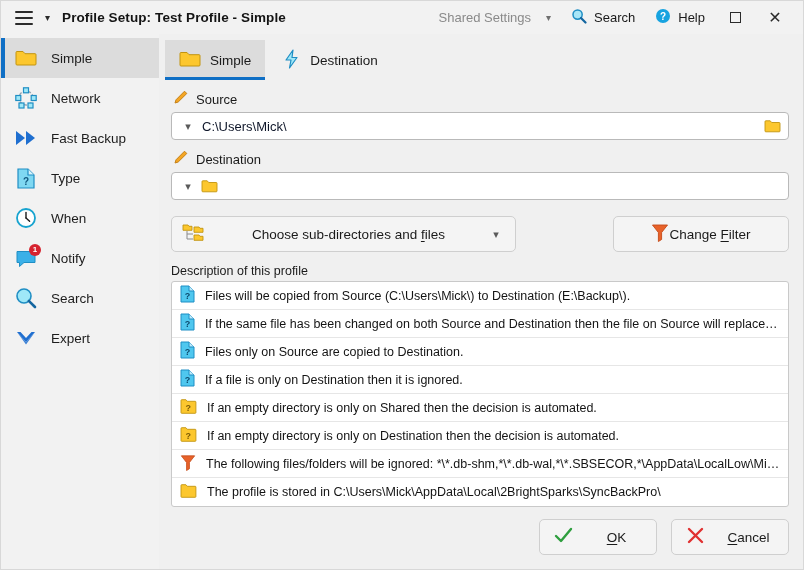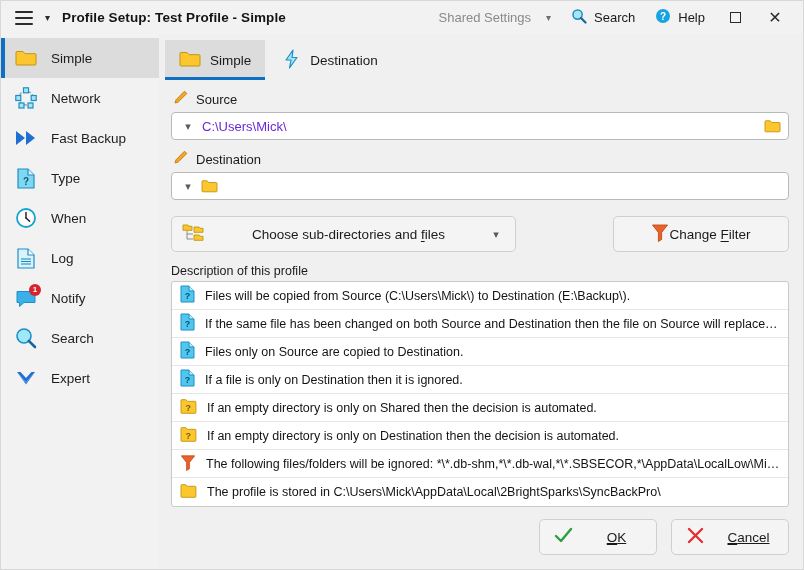--- a/index.html
+++ b/index.html
@@ -78,21 +78,21 @@
   .tab-label { font-size:13.5px; }
 
   .field-label { display:flex; align-items:center; gap:8px; margin: 10px 0 4px 8px; }
   .field-label .t { font-size:13px; }
 
   .combo {
     height:28px; background:#fff; border:1px solid #b9b9b9; border-radius:4px;
     display:flex; align-items:center; padding: 0 3px 0 8px; margin: 0 0 0 6px;
   }
   .combo .chev { color:#5a5a5a; font-size:11px; width:16px; text-align:center; flex-shrink:0; }
-  .combo .val { flex:1; font-size:13px; padding-left:6px; color:#6d28d9; white-space:nowrap; overflow:hidden; }
+  .combo .val { flex:1; font-size:13px; padding-left:6px; color:#0f172a; white-space:nowrap; overflow:hidden; }
   .combo .folderbtn { width:26px; height:24px; display:flex; align-items:center; justify-content:center; border-radius:3px; cursor:pointer; }
 
   .btn-row { display:flex; align-items:center; margin: 16px 0 0 6px; gap: 12px; }
   .btn {
     height:36px; border:1px solid #cfcfcf; background:#f4f4f4; border-radius:5px;
     display:flex; align-items:center; cursor:pointer; font-size:13.5px;
   }
   .btn-choose { flex: 0 0 345px; padding: 0 10px; }
   .btn-choose .lbl { flex:1; text-align:center; padding-left:6px; }
   .btn-choose .chev { color:#5a5a5a; font-size:11px; width:18px; text-align:center; }
@@ -107,21 +107,21 @@
     height:28px; display:flex; align-items:center; gap:10px;
     padding: 0 8px; border-bottom:1px solid #e6e6e6; cursor:default;
     overflow:hidden;
   }
   .desc-row:last-child { border-bottom:none; }
   .desc-text { font-size:12.5px; white-space:nowrap; overflow:hidden; text-overflow:ellipsis; color:#141414; }
 
   .footer { margin-top:auto; display:flex; justify-content:flex-end; gap:14px; padding: 0 0 14px 0; }
   .fbtn {
     width:118px; height:36px; border:1px solid #cfcfcf; background:#f4f4f4; border-radius:5px;
-    display:flex; align-items:center; cursor:pointer; padding: 0 14px; gap:18px; font-size:13.5px;text-decoration:underline;
+    display:flex; align-items:center; cursor:pointer; padding: 0 14px; gap:18px; font-size:13.5px;
   }
   .fbtn .lbl { flex:1; text-align:center; }
   u { text-underline-offset: 2px; }
 </style>
 </head>
 <body>
 
 <div class="window">
 
   <div class="titlebar">
@@ -217,34 +217,20 @@
         <span class="ico">
           <svg width="22" height="22" viewBox="0 0 22 22">
               <circle cx="11" cy="11" r="9" fill="#fff" stroke="#17a3cf" stroke-width="1.8"></circle>
               <line x1="11" y1="11" x2="11" y2="5.5" stroke="#1a1a1a" stroke-width="1.4" stroke-linecap="round"></line>
               <line x1="11" y1="11" x2="14.6" y2="14.2" stroke="#1a1a1a" stroke-width="1.4" stroke-linecap="round"></line>
             </svg>
         </span>
         <span class="side-label">When</span>
       </div>
 
-      <div class="side-item">
-        <span class="ico">
-          <svg width="18" height="21" viewBox="0 0 18 21">
-              <path d="M1 1h10l6 6v13H1z" fill="#d8f3fc" stroke="#1f8ec4" stroke-width="1.2"></path>
-              <path d="M11 1v6h6" fill="#fff" stroke="#1f8ec4" stroke-width="1.2"></path>
-              <g stroke="#1f8ec4" stroke-width="1.1">
-                <line x1="4" y1="11" x2="14" y2="11"></line>
-                <line x1="4" y1="13.5" x2="14" y2="13.5"></line>
-                <line x1="4" y1="16" x2="14" y2="16"></line>
-              </g>
-            </svg>
-        </span>
-        <span class="side-label">Log</span>
-      </div>
 
       <div class="side-item">
         <span class="ico">
           <svg width="21" height="19" viewBox="0 0 21 19">
               <path d="M1 2.5h18v11H8l-4.5 4v-4H1z" fill="#3ab0e8" stroke="#1f8ec4" stroke-width="1"></path>
             </svg>
           <span class="badge">1</span>
         </span>
         <span class="side-label">Notify</span>
       </div>

